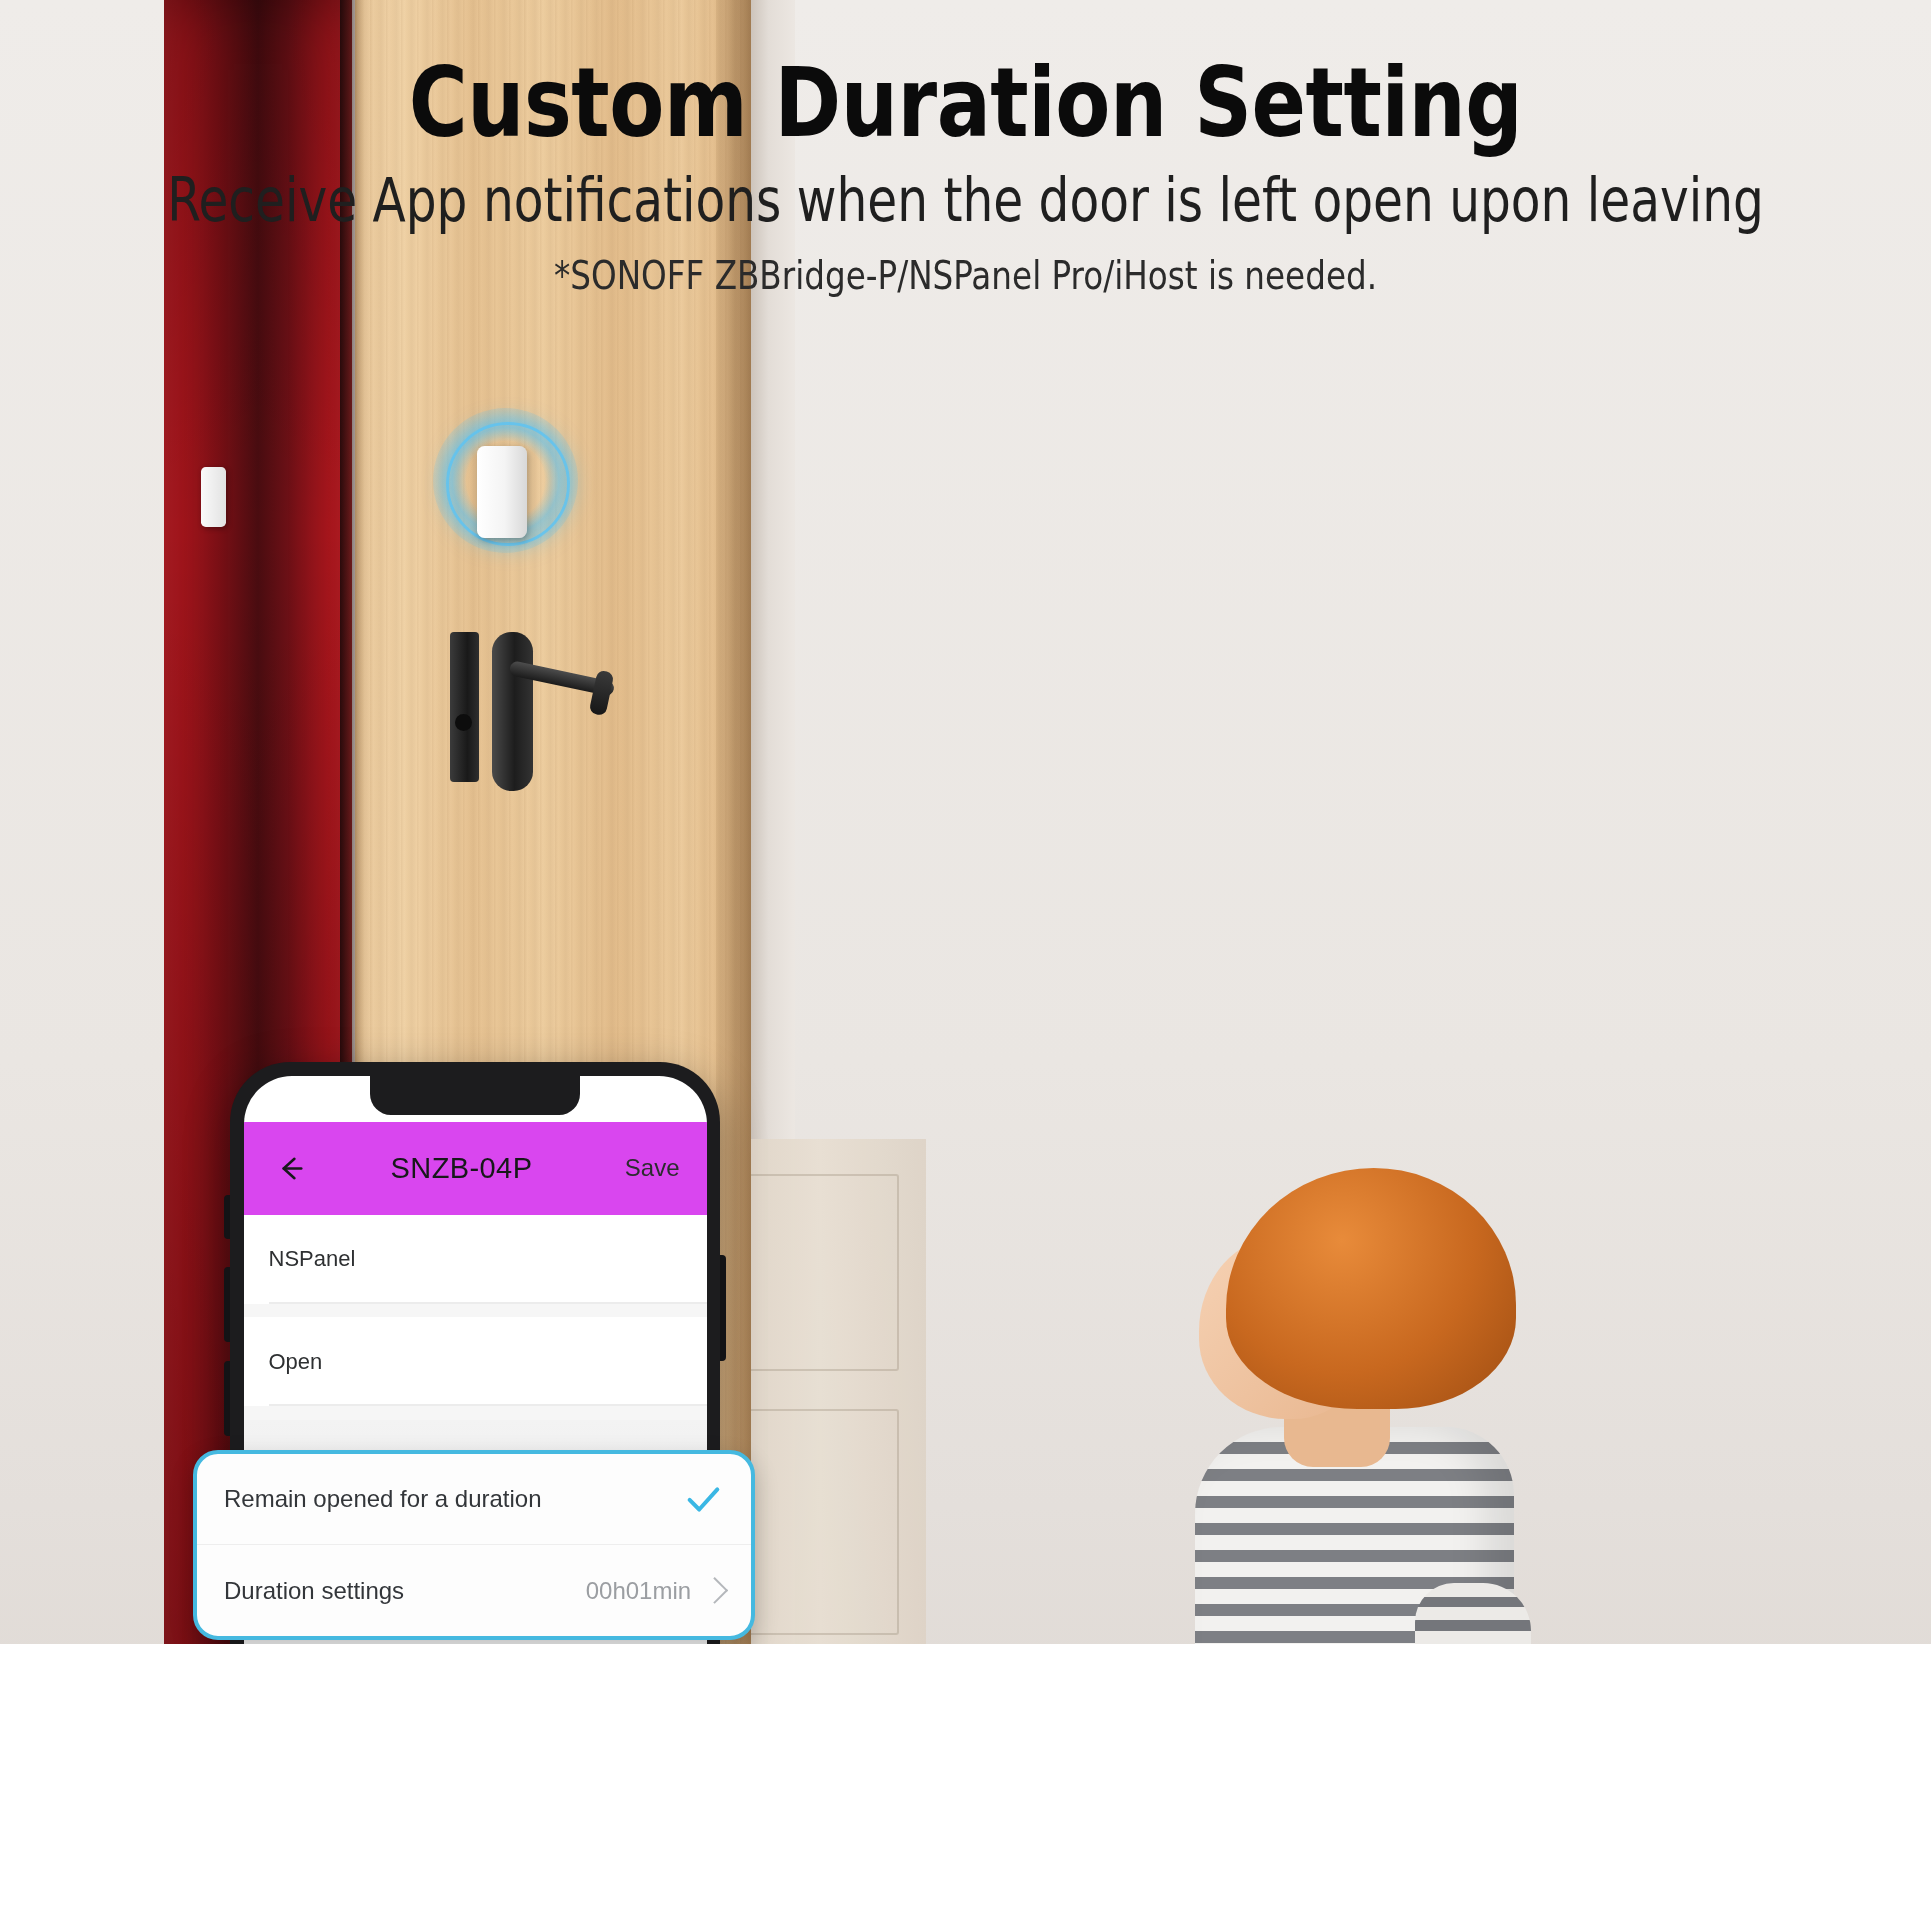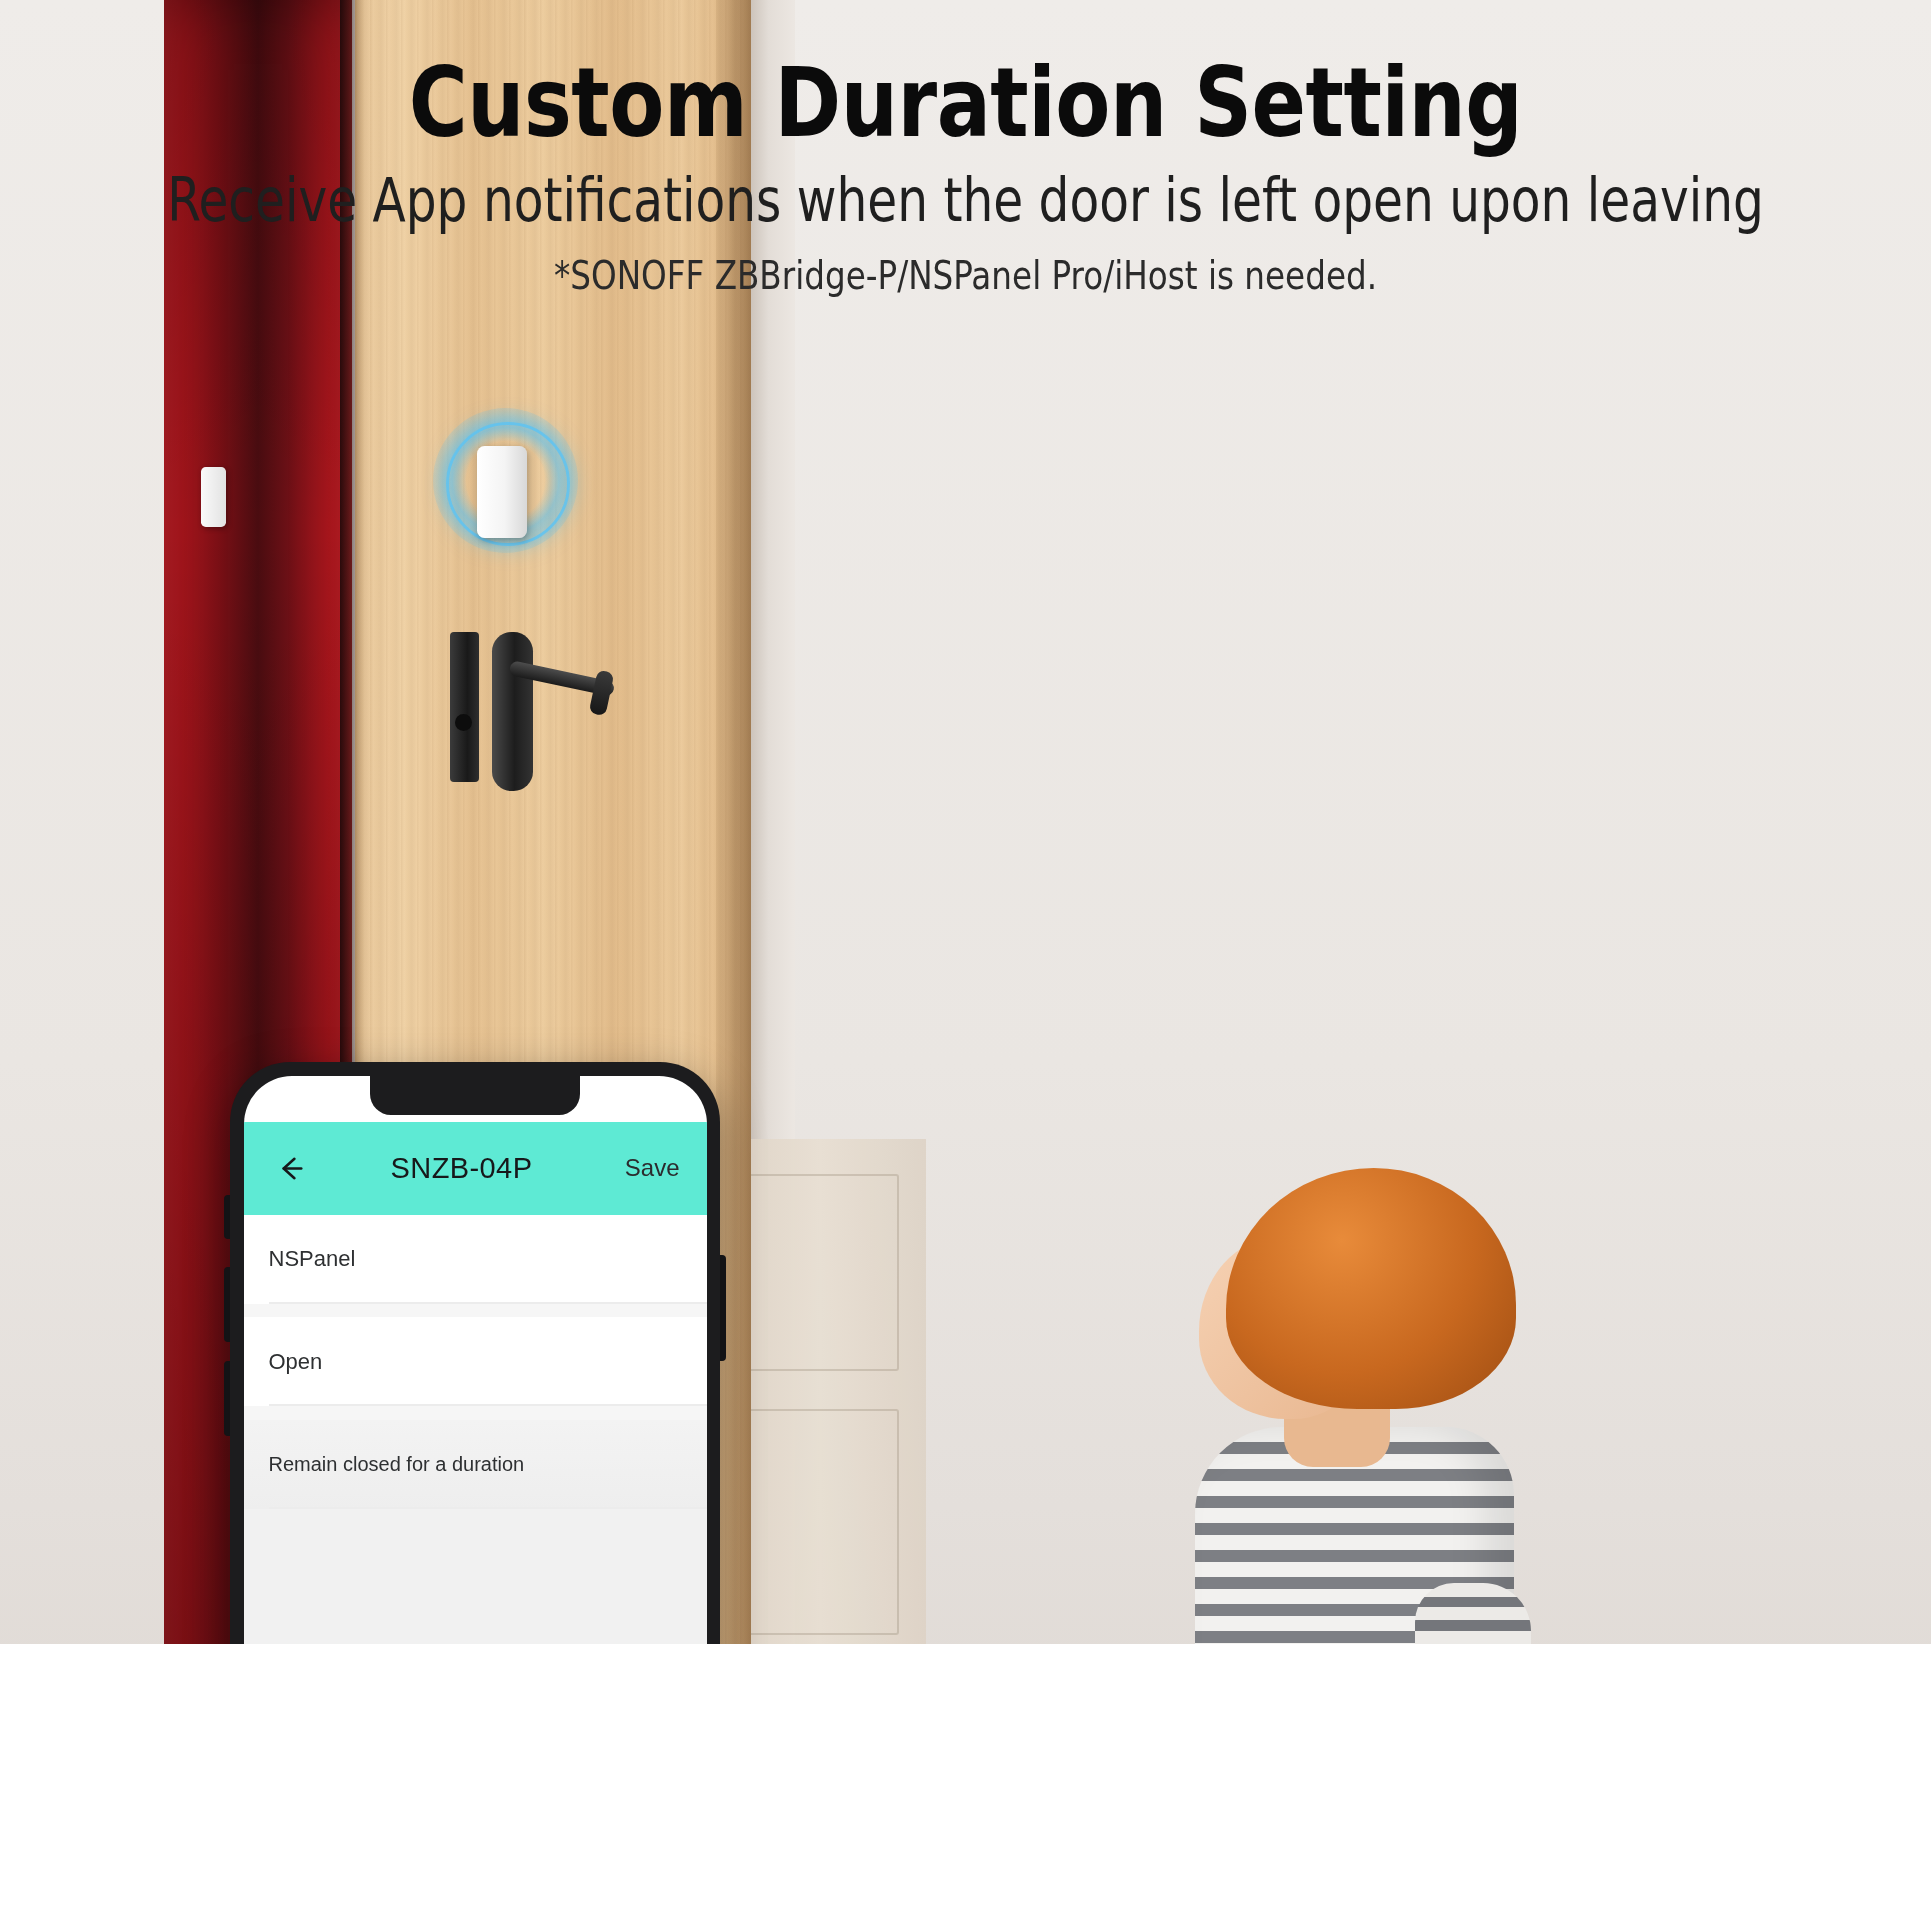--- a/index.html
+++ b/index.html
@@ -345,21 +345,21 @@
   }
 
   
   .app-header {
     position: relative;
     height: 93px;
     display: flex;
     align-items: center;
     padding: 0 27px;
     box-sizing: border-box;
-    background: #5eead4;
+    background: #d946ef;
     margin-top: 46px;
   }
   .back-arrow {
     width: 41px; height: 41px;
     position: relative;
     flex: 0 0 auto;
     cursor: pointer;
   }
   .back-arrow svg { display: block; }
   .app-title {
@@ -543,15 +543,30 @@
         <div style="height:201px;background:#f1f1f1;"></div>
 
         <div class="row small dimmed">
           <span>NSPanel</span>
         </div>
         <div style="height:232px;background:#fbfbfb;"></div>
       </div>
     </div>
   </div>
 
+  <div class="hl-card">
+    <div class="hl-row first">
+      <span class="hl-label">Remain opened for a duration</span>
+      <span class="hl-check">
+        <svg width="42" height="42" viewBox="0 0 44 44" aria-hidden="true">
+          <path d="M8 23 L18 33 L37 12" fill="none" stroke="#3ab7e4" stroke-width="4.2" stroke-linecap="round" stroke-linejoin="round"></path>
+        </svg>
+      </span>
+    </div>
+    <div class="hl-row">
+      <span class="hl-label">Duration settings</span>
+      <span class="hl-value">00h01min</span>
+      <span class="chev"></span>
+    </div>
+  </div>
 
 </div>
 
 
 </body></html>

